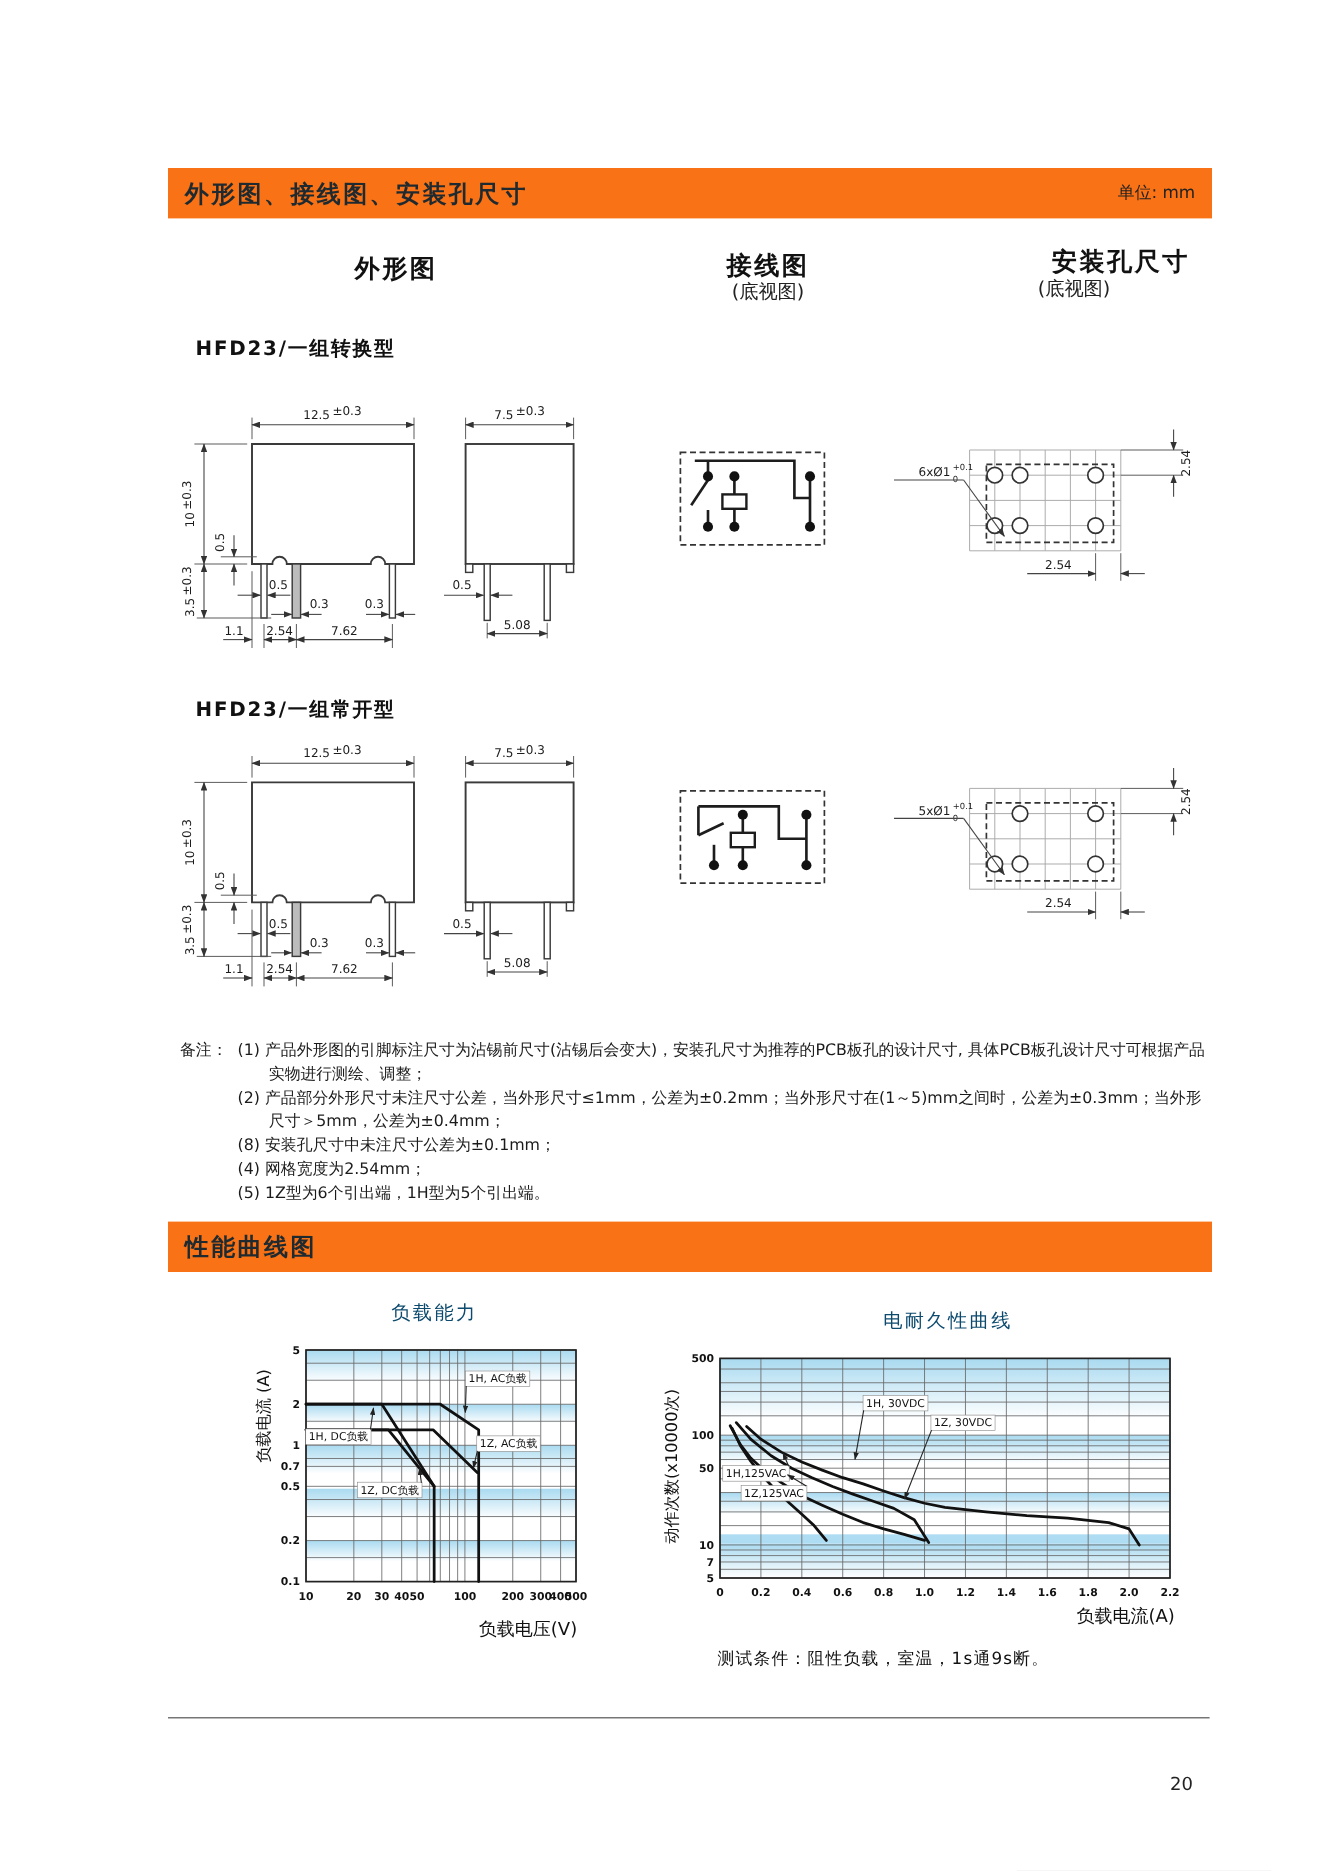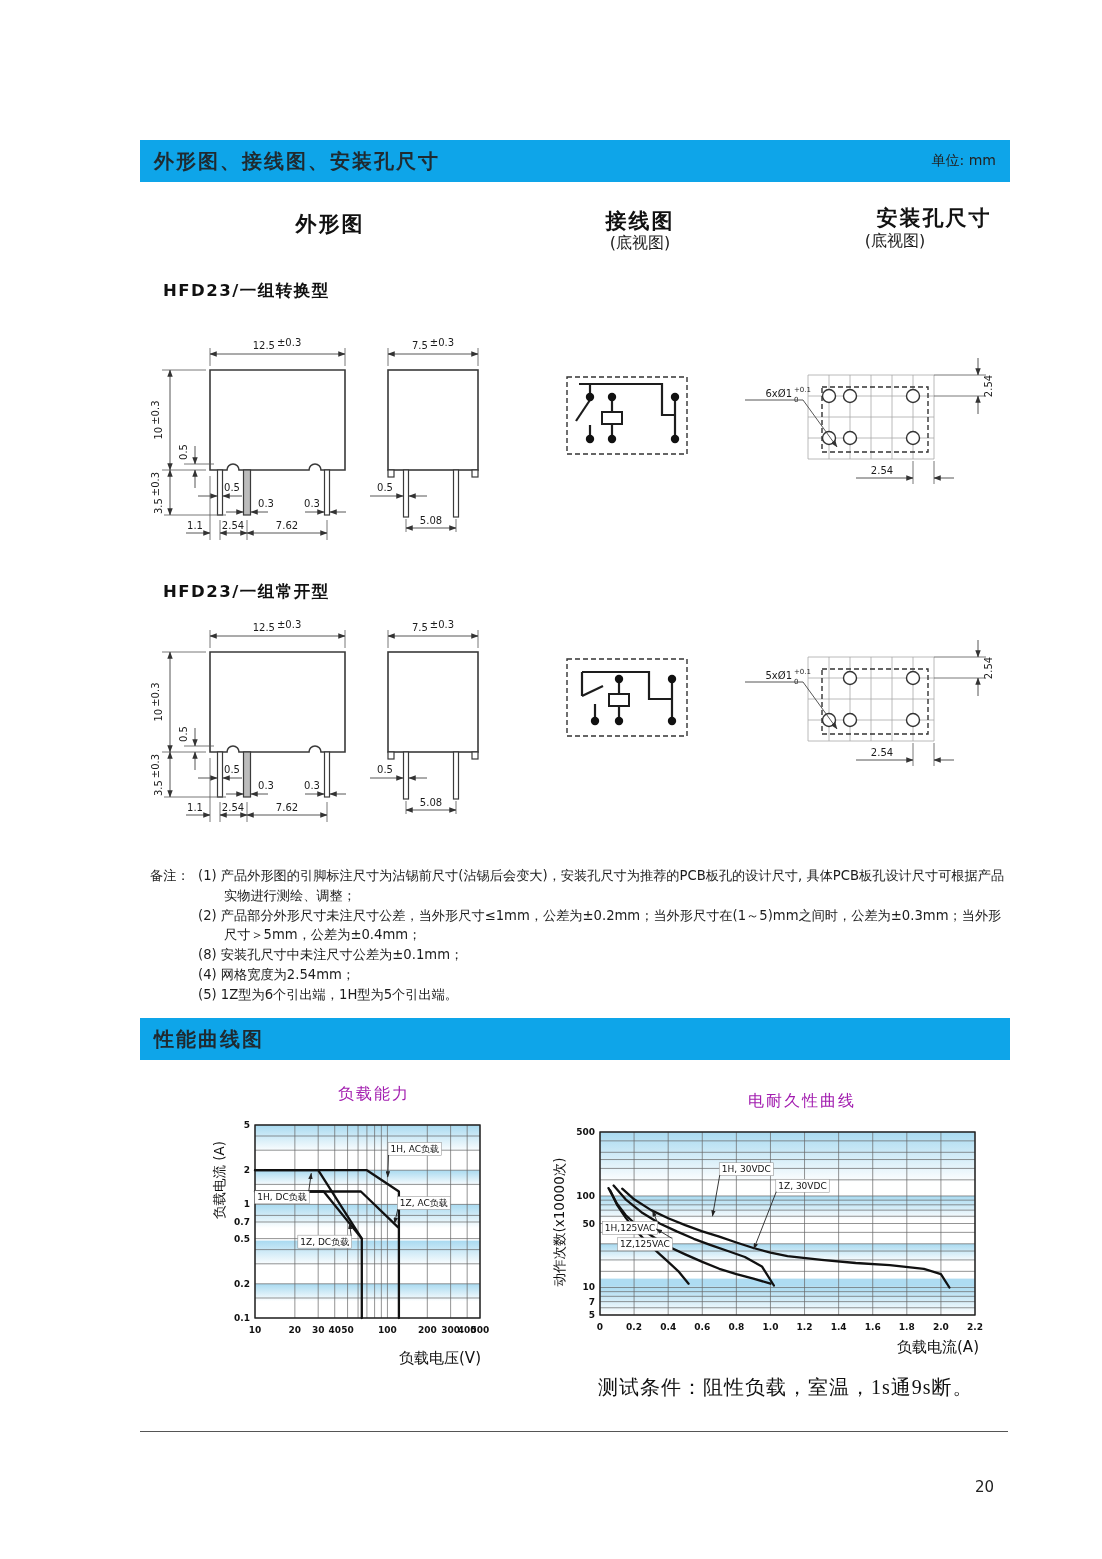--- a/index.html
+++ b/index.html
@@ -1,34 +1,34 @@
 <!DOCTYPE html>
 <html><head>
 <meta charset="utf-8">
 <style>
   html,body{margin:0;padding:0;background:#e8e8e8;}
   .page{position:relative;width:1102px;height:1559px;background:#ffffff;margin:0 auto;
         font-family:"DejaVu Sans","Liberation Sans",sans-serif;color:#222;overflow:hidden;}
   .abs{position:absolute;}
-  .bar{position:absolute;left:140px;width:870px;height:42px;background:#0ea5e9;
+  .bar{position:absolute;left:140px;width:870px;height:42px;background:#f97316;
        display:flex;align-items:center;justify-content:space-between;
        padding:0 14px;box-sizing:border-box;}
   .bar .t{font-size:20px;font-weight:bold;color:#1f2a30;letter-spacing:2px;}
   .bar .u{font-size:14px;color:#222;}
   .colhead{font-size:21px;font-weight:600;color:#111;text-align:center;letter-spacing:2px;}
   .colsub{font-size:16px;color:#222;text-align:center;}
   .sectitle{font-size:16.5px;font-weight:600;color:#111;letter-spacing:1.5px;}
   .notes{position:absolute;left:150px;top:866px;width:860px;font-size:13.2px;line-height:1.5;color:#1b1b1b;}
   .notes .lbl{position:absolute;left:0;top:0;}
   .notes .items{margin-left:48px;}
   .note{padding-left:26px;text-indent:-26px;}
-  .charttitle{position:absolute;font-size:16px;color:#a21caf;letter-spacing:2px;transform:translate(-50%,0);margin-left:12px;}
+  .charttitle{position:absolute;font-size:16px;color:#0c4a6e;letter-spacing:2px;transform:translate(-50%,0);}
   .axlabel{position:absolute;font-size:15px;color:#111;transform:translate(-50%,-50%);white-space:nowrap;}
   .aylabel{position:absolute;font-size:13.5px;color:#111;transform:translate(-50%,-50%) rotate(-90deg);white-space:nowrap;}
-  .testcond{position:absolute;font-size:20px;color:#111;letter-spacing:1px;font-family:Liberation Serif, serif;}
+  .testcond{position:absolute;font-size:14px;color:#111;letter-spacing:1px;}
   .rule{position:absolute;left:140px;width:868px;border-top:1.6px solid #555;}
   .pagenum{position:absolute;font-size:15px;color:#222;}
   
   svg text{font-family:"DejaVu Sans","Liberation Sans",sans-serif;}
   .body{fill:#fff;stroke:#3a3a3a;stroke-width:1.6;}
   .thin{fill:#fff;stroke:#3a3a3a;stroke-width:1.2;}
   .mid{fill:#bcbcbc;stroke:#3a3a3a;stroke-width:1.2;}
   .dim{stroke:#444;stroke-width:.9;fill:none;}
   .ext{stroke:#555;stroke-width:.8;fill:none;}
   text.d{font-size:10px;fill:#1c1c1c;}

